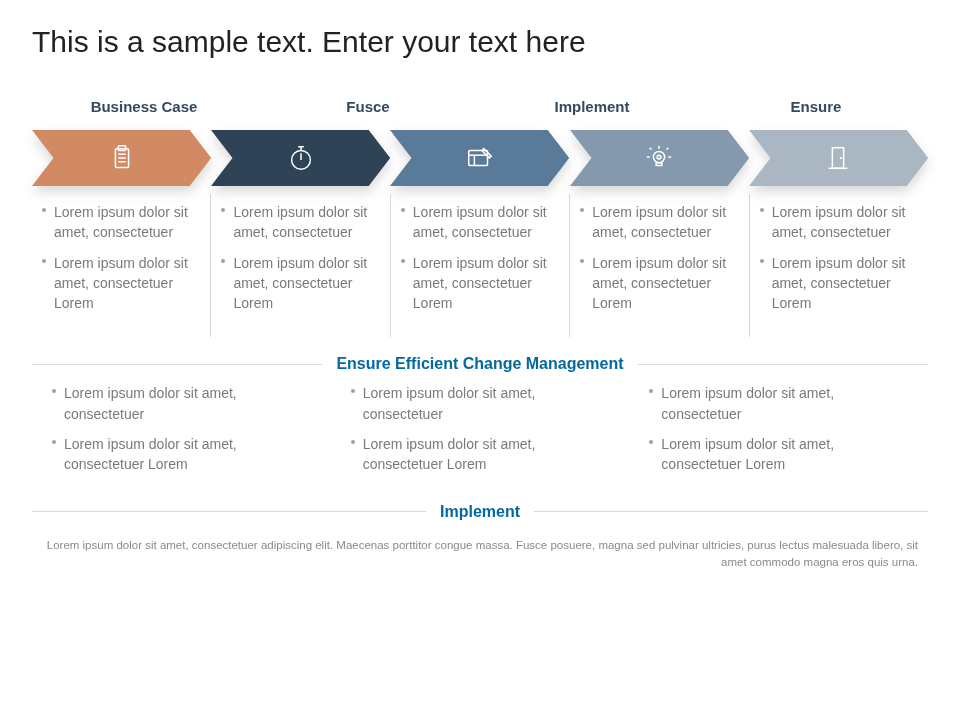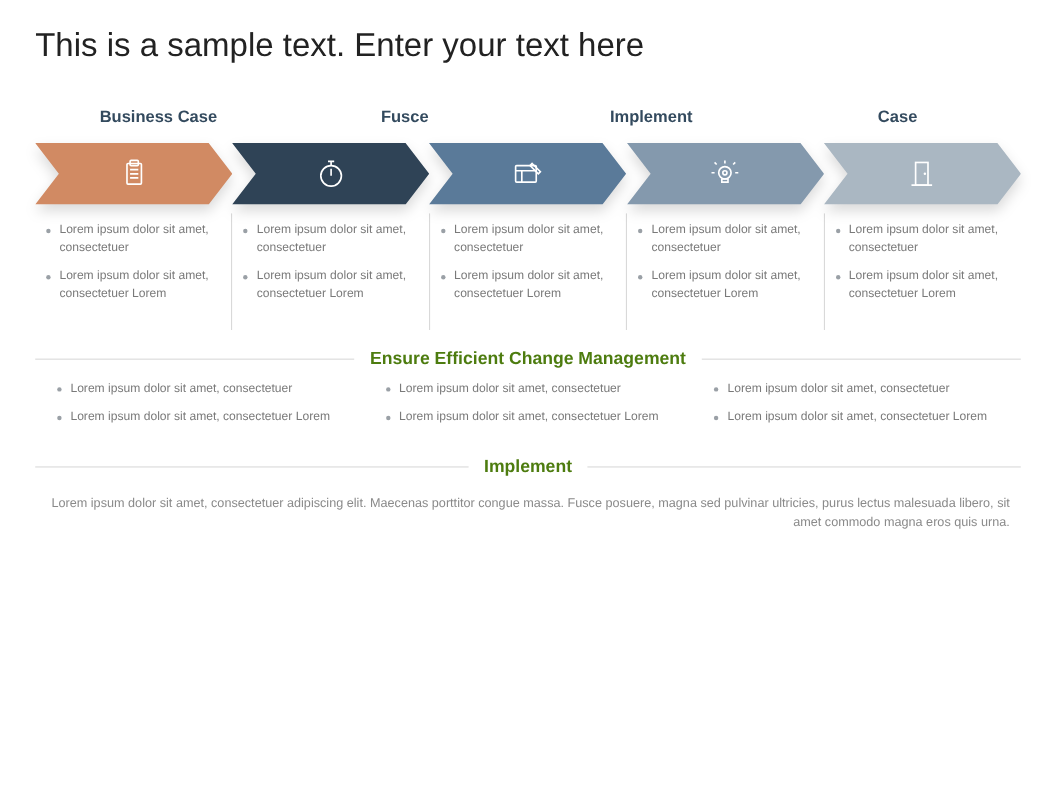--- a/index.html
+++ b/index.html
@@ -10,40 +10,40 @@
   .stage-head { flex: 1; text-align: center; font-weight: 700; color: #334a5e; font-size: 15px; line-height: 1.2; padding: 0 4px 6px 4px; min-height: 40px; display: flex; align-items: center; justify-content: center; }
   .arrows { display: flex; height: 56px; margin-bottom: 8px; filter: drop-shadow(0 6px 6px rgba(0,0,0,0.15)); }
   .arrow { flex: 1; position: relative; display: flex; align-items: center; justify-content: center; }
   .arrow svg.shape { position: absolute; inset: 0; width: 100%; height: 100%; }
   .arrow .icon { position: relative; width: 30px; height: 30px; display: flex; align-items: center; justify-content: center; }
   .arrow .icon svg { width: 30px; height: 30px; stroke: #fff; fill: none; stroke-width: 1.6; }
   .stage-body-row { display: flex; }
   .stage-body { flex: 1; padding: 8px 10px 14px 10px; border-right: 1px solid #d9d9d9; }
   .stage-body:last-child { border-right: none; }
   .bullets { list-style: none; }
-  .bullets li { position: relative; padding-left: 12px; font-size: 11px; color: #7a7a7a; line-height: 1.45; margin-bottom: 10px; }
+  .bullets li { position: relative; padding-left: 12px; font-size: 14px; color: #7a7a7a; line-height: 1.45; margin-bottom: 10px; }
   .bullets li::before { content: ""; position: absolute; left: 0; top: 6px; width: 4px; height: 4px; background: #9aa0a6; border-radius: 2px; }
   .section-title-wrap { display: flex; align-items: center; margin: 18px 0 10px 0; }
   .section-title-wrap .line { flex: 1; height: 1px; background: #d9d9d9; }
-  .section-title { font-weight: 700; color: #4d7c0f; font-size: 16px; padding: 0 14px; white-space: nowrap; text-align: center; }
+  .section-title { font-weight: 700; color: #0369a1; font-size: 16px; padding: 0 14px; white-space: nowrap; text-align: center; }
   .change-row { display: flex; gap: 40px; padding: 0 20px; }
   .change-col { flex: 1; }
   .highlights-text { font-size: 11.5px; color: #8a8a8a; line-height: 1.5; text-align: right; padding: 6px 10px 0 10px; }
 </style>
 </head>
 <body>
 
 <div class="slide">
   <div class="title">This is a sample text. Enter your text here</div>
 
   <div class="stages-header">
     <div class="stage-head">Business Case</div>
     <div class="stage-head">Fusce</div>
     <div class="stage-head">Implement</div>
-    <div class="stage-head">Case</div>
+    <div class="stage-head">Ensure</div>
   </div>
 
   <div class="arrows">
 
     <div class="arrow">
       <svg class="shape" viewBox="0 0 100 56" preserveAspectRatio="none">
           <polygon points="0,0 88,0 100,28 88,56 0,56 12,28" fill="#d18a63"></polygon>
         </svg>
       <span class="icon">
         <svg viewBox="0 0 32 32">

